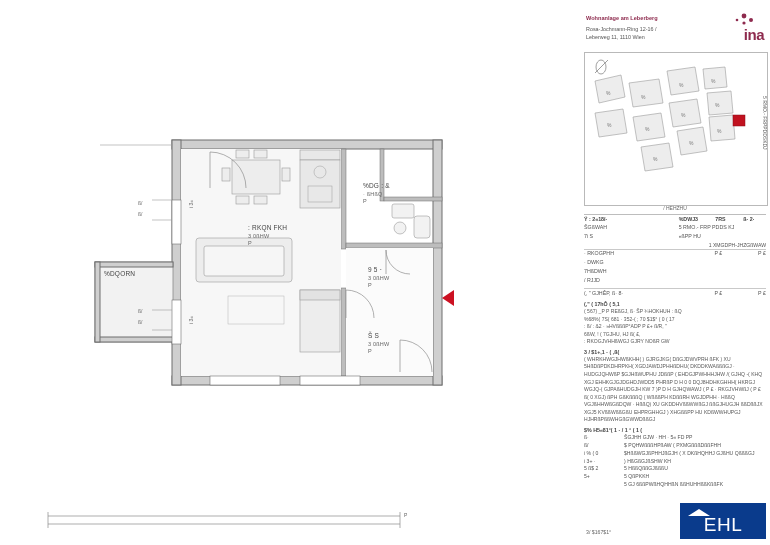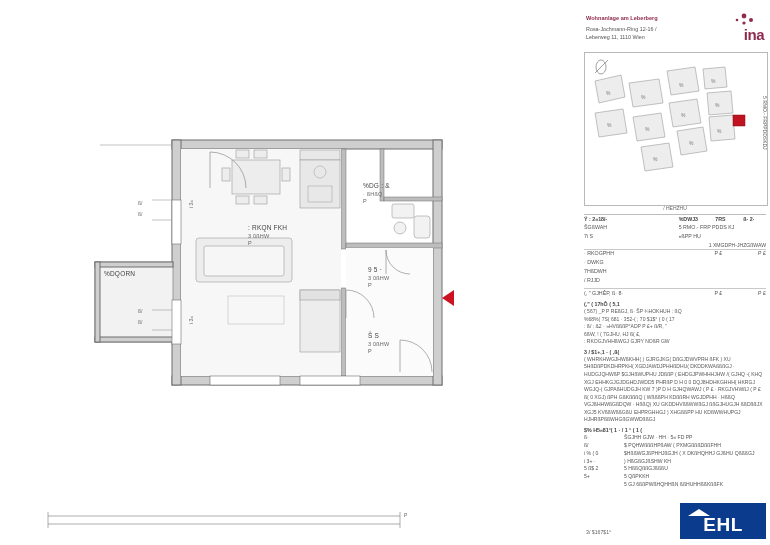--- a/index.html
+++ b/index.html
@@ -166,21 +166,21 @@
     right: 4px;
     bottom: 6px;
     width: 86px;
     height: 36px;
     background: #0a3b8c;
     color: #fff;
     display: flex;
     align-items: center;
     justify-content: center;
     font-size: 19px;
-    font-weight: bold;
+    font-weight: normal;
     letter-spacing: 0.5px;
   }
   .ehl-roof {
     position: absolute;
     left: 8px;
     top: 6px;
     width: 0;
     height: 0;
     border-left: 11px solid transparent;
     border-right: 11px solid transparent;

